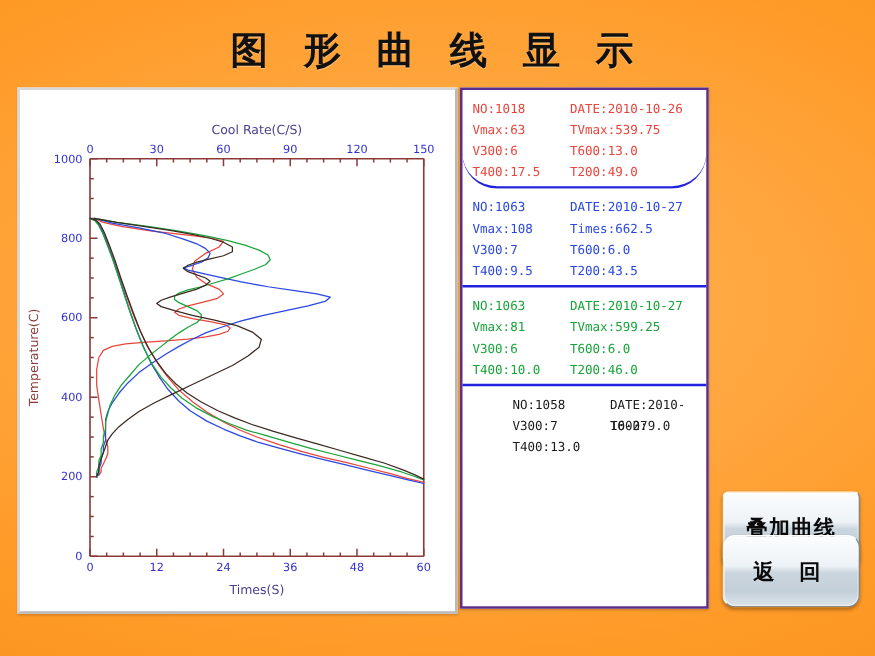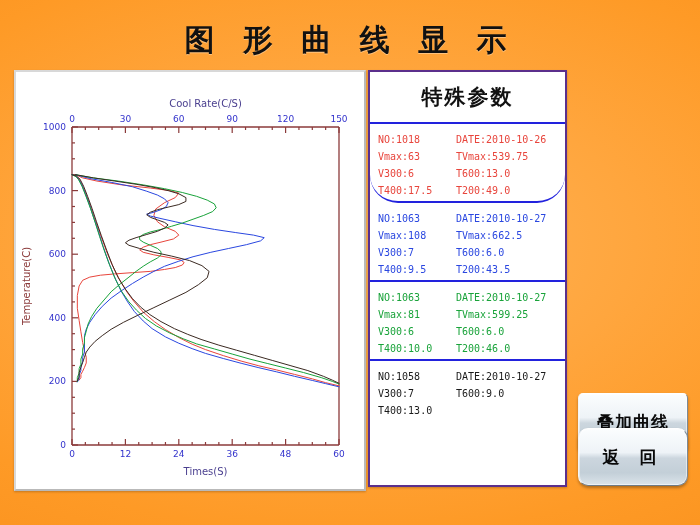--- a/index.html
+++ b/index.html
@@ -41,21 +41,21 @@
     font-family:"DejaVu Sans","Liberation Sans",sans-serif;
     font-size:21px;font-weight:bold;color:#111;letter-spacing:2px;
     border-bottom:2px solid #2222dd;
   }
   .param-block{
     height:79px;box-sizing:border-box;padding:7px 0 0 8px;
     border-bottom:2px solid #2222dd;
     font-family:"DejaVu Sans Mono","Liberation Mono",monospace;
     font-size:10px;
   }
-  .param-block:last-child{border-bottom:none;}
+  .param-block:last-child{border-bottom:none;margin-left:32px;}
   .prow{display:flex;height:17px;line-height:17px;}
   .pc1{width:78px;}
   .pc2{flex:1;}
 
   
   .btn{
     position:absolute;width:108px;height:56px;
     border-radius:5px;
     border-top:1px solid #ffffff;border-left:1px solid #f2f5f8;
     border-right:1px solid #7d8a96;border-bottom:1px solid #6e7b87;
@@ -171,21 +171,20 @@
         <path d="M56.00,102.70 L59.56,103.97 L62.23,106.52 L65.79,112.88 L69.35,121.78 L73.80,133.86 L78.25,147.22 L82.70,160.58 L87.15,174.57 L92.49,189.83 L98.28,204.46 L104.95,218.77 L111.63,229.90 L118.30,239.44 L127.20,248.98 L136.10,256.61 L149.45,264.88 L162.80,271.24 L176.15,276.65 L189.50,281.42 L207.30,286.50 L225.10,291.27 L242.90,295.73 L260.70,299.86 L278.50,304.31 L296.30,308.45 L309.65,311.63 L323.00,314.81" fill="none" stroke="#2a47e0" stroke-width="1" stroke-linejoin="round" stroke-linecap="round"></path>
         <path d="M59.56,102.70 L73.80,106.52 L95.16,110.33 L116.52,114.78 L130.76,119.24 L141.44,123.05 L148.56,126.87 L152.12,130.68 L150.34,134.50 L145.00,137.68 L137.88,140.22 L130.76,142.13 L134.32,144.04 L145.00,146.58 L159.24,149.76 L177.04,153.58 L198.40,157.40 L219.76,160.58 L237.56,163.12 L248.24,165.66 L244.68,168.84 L230.44,172.66 L212.64,176.48 L194.84,180.29 L177.04,184.74 L162.80,189.20 L148.56,194.28 L137.88,199.37 L127.20,205.10 L116.52,211.46 L105.84,218.45 L95.16,226.08 L86.26,234.35 L79.14,242.62 L73.80,250.25 L70.24,257.25 L68.46,263.61 L68.46,269.33 L68.46,275.06 L68.46,280.14 L66.68,285.23 L66.68,289.68 L64.90,294.14 L64.90,298.59 L63.12,303.04 L63.12,306.86 L61.34,310.04" fill="none" stroke="#2a47e0" stroke-width="1" stroke-linejoin="round" stroke-linecap="round"></path>
         <path d="M56.00,102.70 L60.01,104.61 L62.67,107.79 L66.23,114.78 L70.24,124.96 L74.69,137.04 L79.14,150.40 L83.59,164.39 L88.48,179.02 L93.82,193.65 L99.61,207.64 L105.84,219.72 L112.96,229.90 L120.53,238.17 L129.43,246.44 L140.55,254.07 L153.90,261.06 L167.25,266.79 L180.60,271.88 L198.40,276.96 L216.20,282.05 L234.00,287.14 L251.80,291.59 L269.60,296.04 L287.40,300.50 L305.20,305.58 L316.32,309.40 L323.00,311.94" fill="none" stroke="#19a33a" stroke-width="1" stroke-linejoin="round" stroke-linecap="round"></path>
         <path d="M59.56,102.70 L77.36,105.88 L102.28,109.06 L127.20,112.88 L148.56,116.69 L166.36,120.51 L180.60,124.32 L191.28,128.14 L198.40,131.96 L200.18,135.77 L196.62,139.59 L187.72,143.40 L177.04,147.22 L166.36,151.04 L155.68,154.22 L145.00,157.40 L134.32,159.94 L127.20,162.48 L123.64,165.03 L123.64,167.57 L127.20,170.12 L134.32,173.30 L141.44,176.48 L145.00,179.66 L145.00,182.84 L141.44,186.02 L134.32,189.83 L127.20,194.28 L120.08,199.37 L112.96,205.10 L104.06,212.09 L95.16,219.72 L88.04,227.99 L80.92,236.26 L75.58,244.53 L72.02,252.16 L70.24,259.16 L68.46,265.52 L68.46,271.24 L66.68,276.96 L66.68,282.05 L64.90,287.14 L64.90,292.23 L63.12,296.68 L63.12,301.13 L61.34,305.58 L61.34,309.40" fill="none" stroke="#19a33a" stroke-width="1" stroke-linejoin="round" stroke-linecap="round"></path>
         <path d="M56.00,102.70 L60.45,103.97 L64.01,107.15 L67.57,114.15 L71.58,124.32 L76.03,136.41 L80.47,149.76 L85.37,163.76 L90.71,178.38 L96.05,192.38 L102.28,205.73 L109.40,217.18 L116.52,226.72 L124.53,234.99 L133.88,242.62 L145.00,249.62 L158.35,256.61 L171.70,262.34 L185.05,267.42 L202.85,273.15 L220.65,278.24 L238.45,283.32 L256.25,288.41 L274.05,293.50 L291.85,298.59 L307.42,304.31 L316.32,308.13 L323.00,311.31" fill="none" stroke="#3b2a22" stroke-width="1" stroke-linejoin="round" stroke-linecap="round"></path>
         <path d="M59.56,102.70 L77.36,105.88 L98.72,109.06 L120.08,112.24 L137.88,115.42 L152.12,118.60 L162.80,121.78 L169.92,125.60 L169.92,129.41 L162.80,132.59 L152.12,135.14 L141.44,137.68 L134.32,140.22 L130.76,142.77 L134.32,145.31 L141.44,147.86 L148.56,150.40 L152.12,152.94 L148.56,156.12 L141.44,159.30 L130.76,162.48 L120.08,165.66 L112.96,168.21 L109.40,170.75 L112.96,173.30 L123.64,176.48 L137.88,180.29 L155.68,184.11 L173.48,188.56 L185.94,193.65 L193.06,199.37 L191.28,205.73 L182.38,212.73 L169.92,220.36 L153.90,227.99 L137.88,235.62 L121.86,243.26 L107.62,250.25 L95.16,257.25 L86.26,263.61 L79.14,269.33 L73.80,275.06 L70.24,280.14 L68.46,285.23 L66.68,290.32 L64.90,295.41 L63.12,300.50 L63.12,304.95 L61.34,308.76" fill="none" stroke="#3b2a22" stroke-width="1" stroke-linejoin="round" stroke-linecap="round"></path>
       </svg>
   </div>
 
   <div class="param-panel">
-    <div class="param-title">特殊参数</div>
 
     <div class="param-block" id="pb0" style="color: rgb(232, 69, 60); border-radius: 28px;">
       <div class="prow">
           <span class="pc1">NO:1018</span>
           <span class="pc2">DATE:2010-10-26</span>
         </div>
       <div class="prow">
           <span class="pc1">Vmax:63</span>
           <span class="pc2">TVmax:539.75</span>
         </div>
@@ -199,21 +198,21 @@
         </div>
     </div>
 
     <div class="param-block" id="pb1" style="color: rgb(42, 71, 224);">
       <div class="prow">
           <span class="pc1">NO:1063</span>
           <span class="pc2">DATE:2010-10-27</span>
         </div>
       <div class="prow">
           <span class="pc1">Vmax:108</span>
-          <span class="pc2">TVmax:662.5</span>
+          <span class="pc2">Times:662.5</span>
         </div>
       <div class="prow">
           <span class="pc1">V300:7</span>
           <span class="pc2">T600:6.0</span>
         </div>
       <div class="prow">
           <span class="pc1">T400:9.5</span>
           <span class="pc2">T200:43.5</span>
         </div>
     </div>

